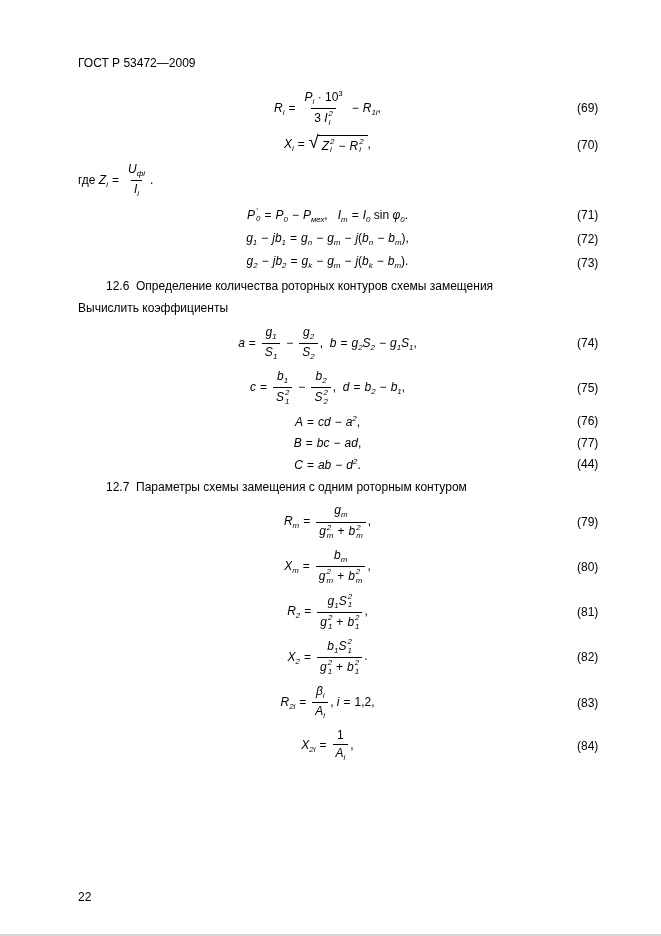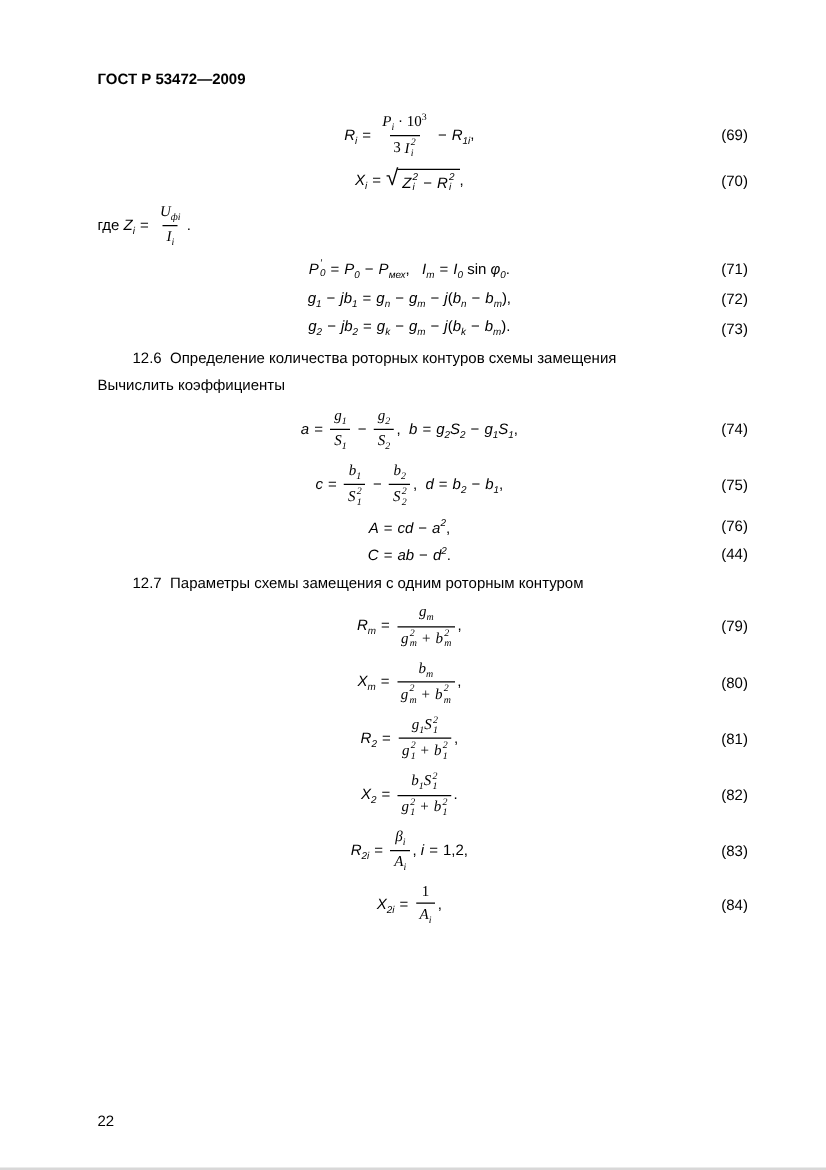--- a/index.html
+++ b/index.html
@@ -4,31 +4,31 @@
 <style>
   html,body{margin:0;padding:0;background:#fff;}
   .page{
     width:661px;height:936px;box-sizing:border-box;
     padding:56px 36px 30px 78px;
     font-family:"Liberation Sans",sans-serif;
     font-size:12px;color:#000;background:#fff;
     display:flex;flex-direction:column;overflow:hidden;
     border-bottom:2px solid #d8d8d8;
   }
-  .doc-header{font-weight:bold;margin:0 0 12px 0;font-size:12px;}
+  .doc-header{font-weight:normal;margin:0 0 12px 0;font-size:12px;}
   .content{flex:1;}
   .eq-row{display:flex;align-items:center;margin:7px 0;}
   .eq-math{flex:1;text-align:center;}
   .eq-num{width:48px;text-align:left;}
   .para{margin:5px 0;line-height:1.45;}
   .indent{text-indent:28px;}
   .mi{font-style:italic;}
   .mo{margin:0 4px;}
   sub,sup{font-size:0.66em;}
-  .frac{display:inline-flex;flex-direction:column;align-items:center;vertical-align:middle;margin:0 2px;line-height:1.25;font-family:Liberation Serif, serif;}
+  .frac{display:inline-flex;flex-direction:column;align-items:center;vertical-align:middle;margin:0 2px;line-height:1.25;}
   .frac > .num{padding:0 3px 1px;}
   .frac > .den{border-top:1px solid #000;padding:1px 3px 0;}
   .supsub{display:inline-flex;flex-direction:column;align-items:flex-start;font-size:0.66em;line-height:1.1;vertical-align:middle;margin-left:1px;}
   .sqrt{display:inline-flex;align-items:flex-start;vertical-align:middle;}
   .rad{font-size:1.5em;line-height:0.85;margin-right:-1px;}
   .sqrt-body{border-top:1px solid #000;padding:2px 4px 0;}
   .footer{margin-top:auto;}
 </style>
 </head>
 <body>
@@ -104,20 +104,24 @@
                   <span class="ss-sub">2</span>
                 </span></span></span>
           </span><span class="mt">,&nbsp;&nbsp;</span><span class="mi">d</span><span class="mo">=</span><span class="mi">b<sub>2</sub></span><span class="mo">−</span><span class="mi">b<sub>1</sub></span><span class="mt">,</span></div>
         <div class="eq-num">(75)</div>
       </div>
       <div class="eq-row">
         <div class="eq-math"><span class="mi">A</span><span class="mo">=</span><span class="mi">cd</span><span class="mo">−</span><span class="mi">a<sup>2</sup></span><span class="mt">,</span></div>
         <div class="eq-num">(76)</div>
       </div>
       <div class="eq-row">
+        <div class="eq-math"><span class="mi">B</span><span class="mo">=</span><span class="mi">bc</span><span class="mo">−</span><span class="mi">ad</span><span class="mt">,</span></div>
+        <div class="eq-num">(77)</div>
+      </div>
+      <div class="eq-row">
         <div class="eq-math"><span class="mi">C</span><span class="mo">=</span><span class="mi">ab</span><span class="mo">−</span><span class="mi">d<sup>2</sup></span><span class="mt">.</span></div>
         <div class="eq-num">(44)</div>
       </div>
       <p class="para indent"><span class="mt">12.7&nbsp; Параметры схемы замещения с одним роторным контуром</span></p>
       <div class="eq-row">
         <div class="eq-math"><span class="mi">R<sub>m</sub></span><span class="mo">=</span><span class="frac">
             <span class="num"><span class="mi">g<sub>m</sub></span></span>
             <span class="den"><span class="mi">g<span class="supsub">
                   <span class="ss-sup">2</span>
                   <span class="ss-sub">m</span>

